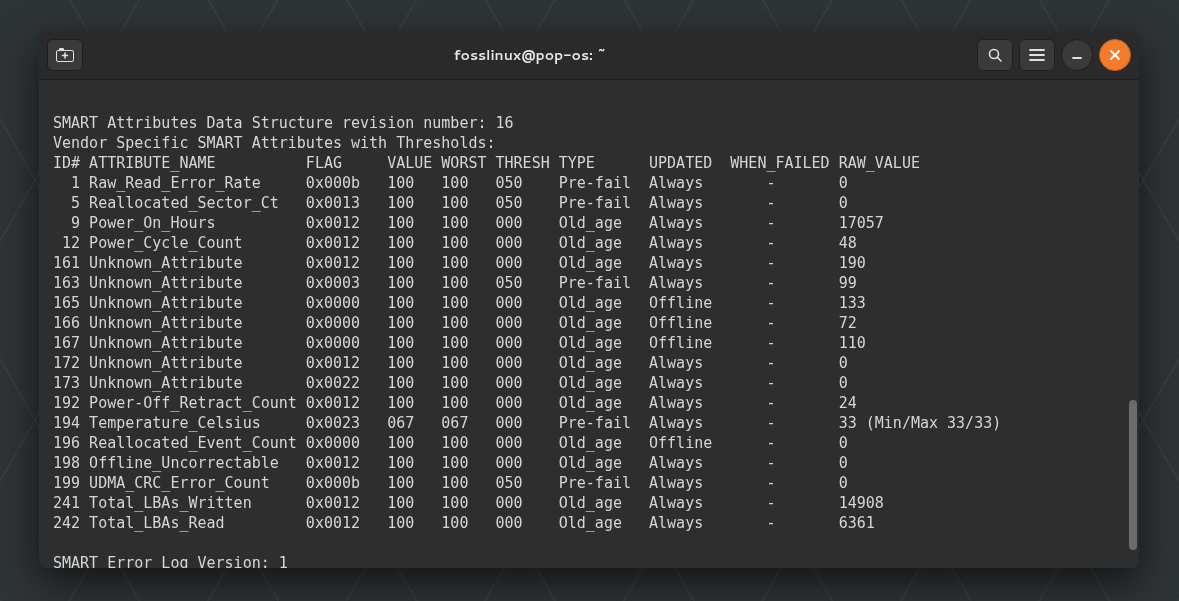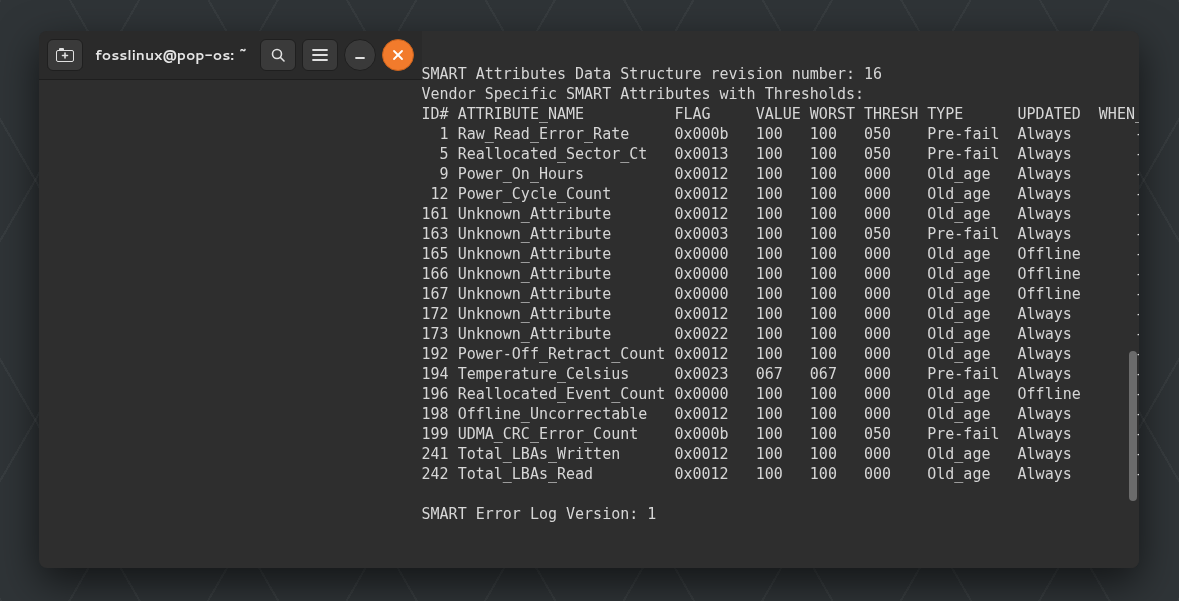--- a/index.html
+++ b/index.html
@@ -26,20 +26,21 @@
     position: absolute;
     left: 39px;
     top: 31px;
     width: 1100px;
     height: 537px;
     border-radius: 8px;
     box-shadow: 0 14px 40px rgba(0,0,0,0.6);
     overflow: hidden;
     background: #2e2e2e;
     display: flex;
+    flex-direction: column;
   }
   .titlebar {
     height: 48px;
     background: #2a2a2a;
     border-bottom: 1px solid #1e1e1e;
     display: flex;
     align-items: center;
     padding: 0 8px;
     gap: 6px;
     font-family: "Cantarell","DejaVu Sans",sans-serif;
@@ -78,21 +79,21 @@
   }
   .terminal-body {
     position: relative;
     flex: 1;
     background: #2e2e2e;
     color: #d6d6d6;
     overflow: hidden;
   }
   .terminal-content {
     position: absolute;
-    left: 0; top: 0; right: 0;
+    left: 14px; top: 0; right: 0;
     padding: 18px 0 0 0;
     white-space: pre;
     font-size: 15px;
     line-height: 20px;
     letter-spacing: 0;
   }
   .scrollbar-track {
     position: absolute;
     right: 2px;
     top: 0;

